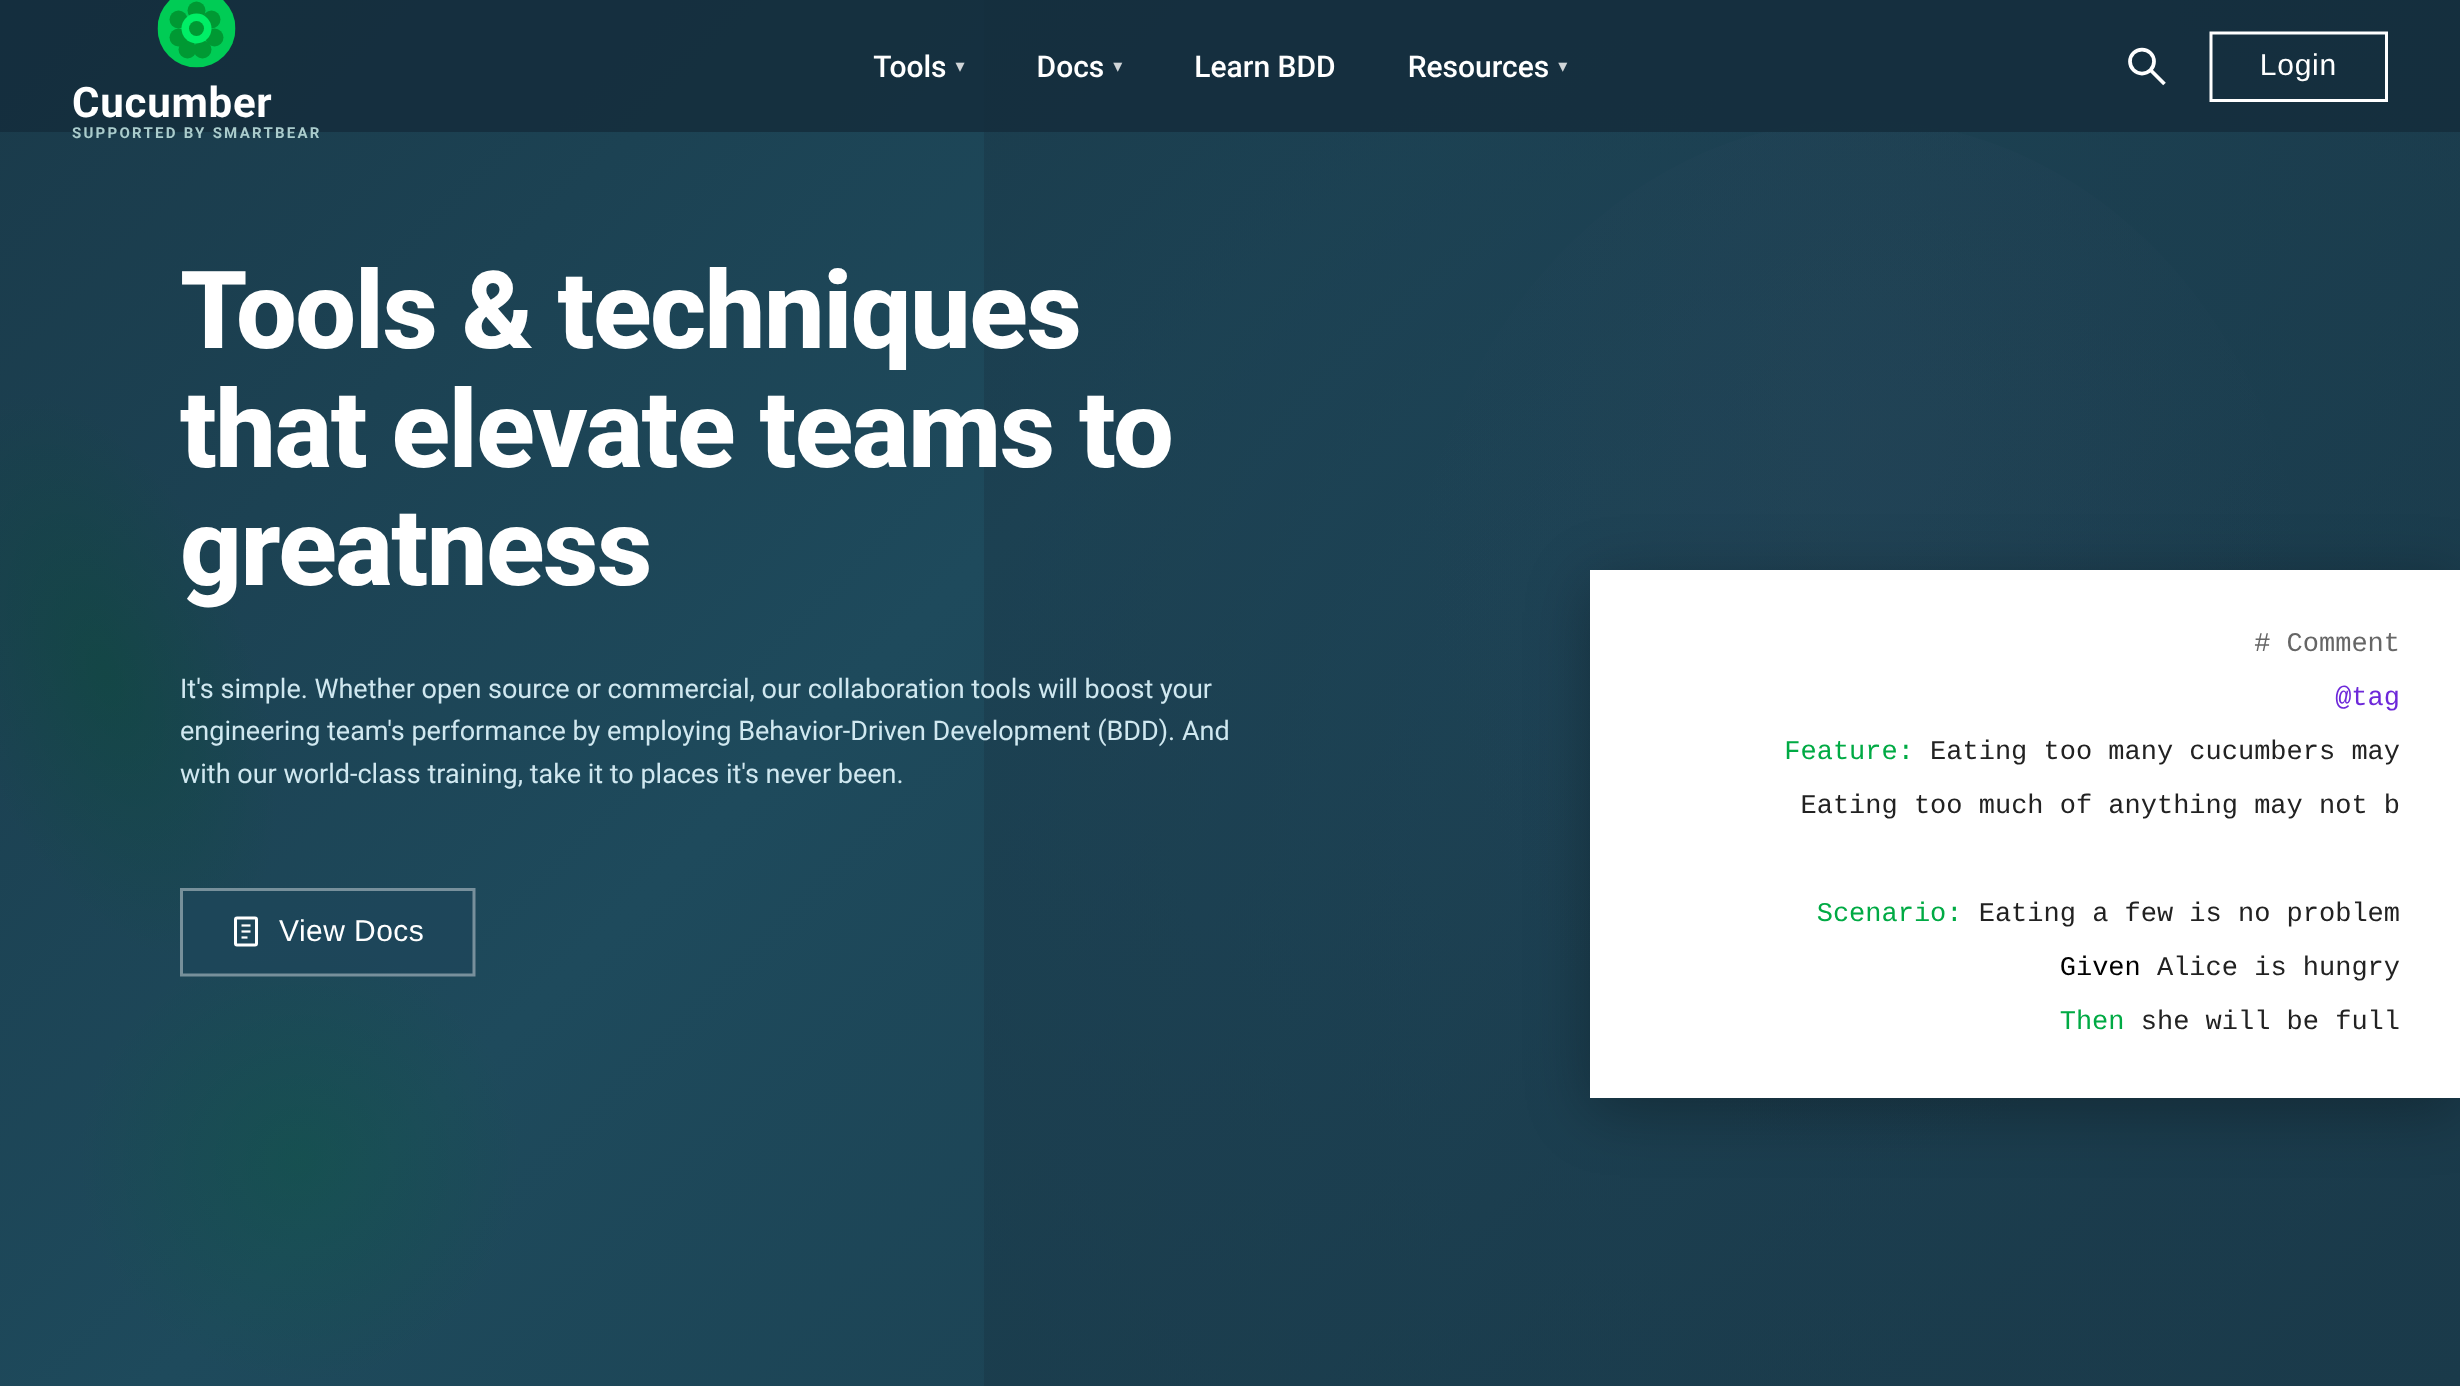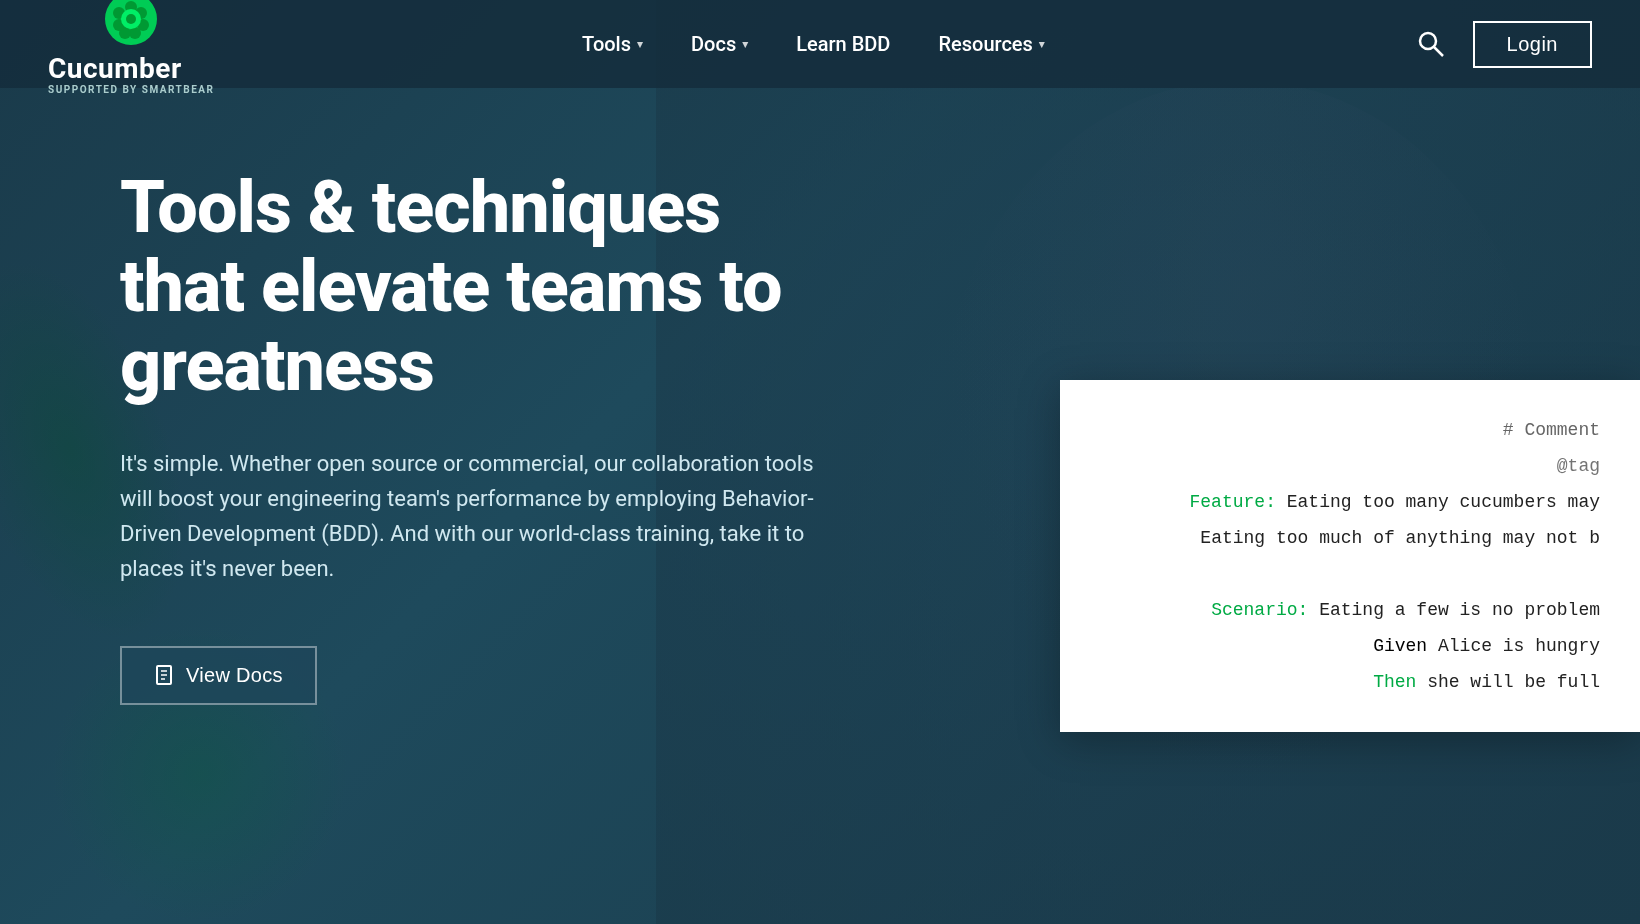--- a/index.html
+++ b/index.html
@@ -191,21 +191,21 @@
       color: #ffffff;
       font-size: 72px;
       font-weight: 800;
       line-height: 1.1;
       margin-bottom: 40px;
       letter-spacing: -1px;
     }
 
     .hero-description {
       color: #d0e8f0;
-      font-size: 22px;
+      font-size: 18px;
       line-height: 1.6;
       margin-bottom: 60px;
       max-width: 750px;
     }
 
     .hero-buttons {
       display: flex;
       gap: 24px;
       align-items: center;
     }
@@ -252,21 +252,21 @@
       font-size: 18px;
       line-height: 2.0;
       text-align: right;
     }
 
     .code-comment {
       color: #666666;
     }
 
     .code-tag {
-      color: #737373;
+      color: #6d28d9;
       padding-left: 48px;
     }
 
     .code-keyword-feature {
       color: #00aa44;
     }
 
     .code-keyword-scenario {
       color: #00aa44;
     }

